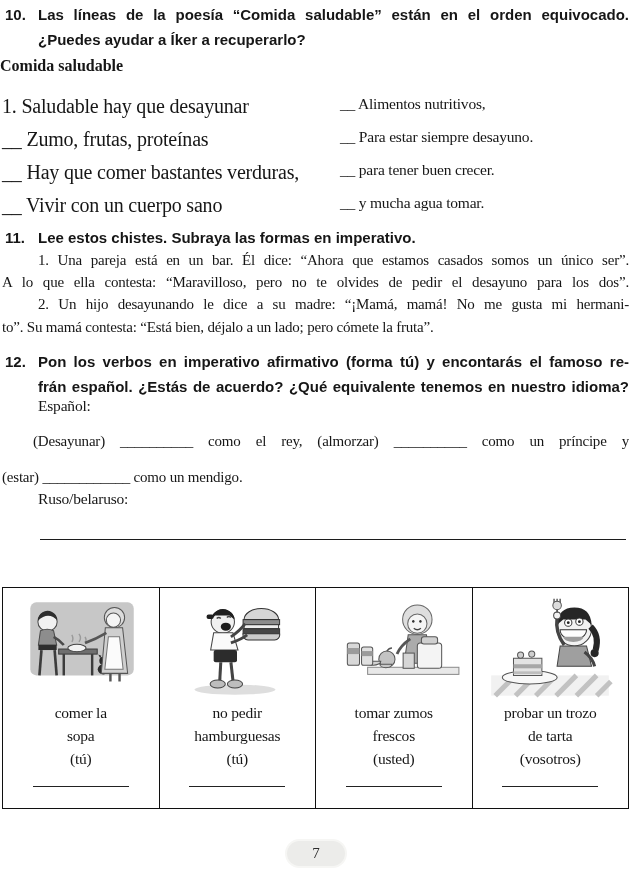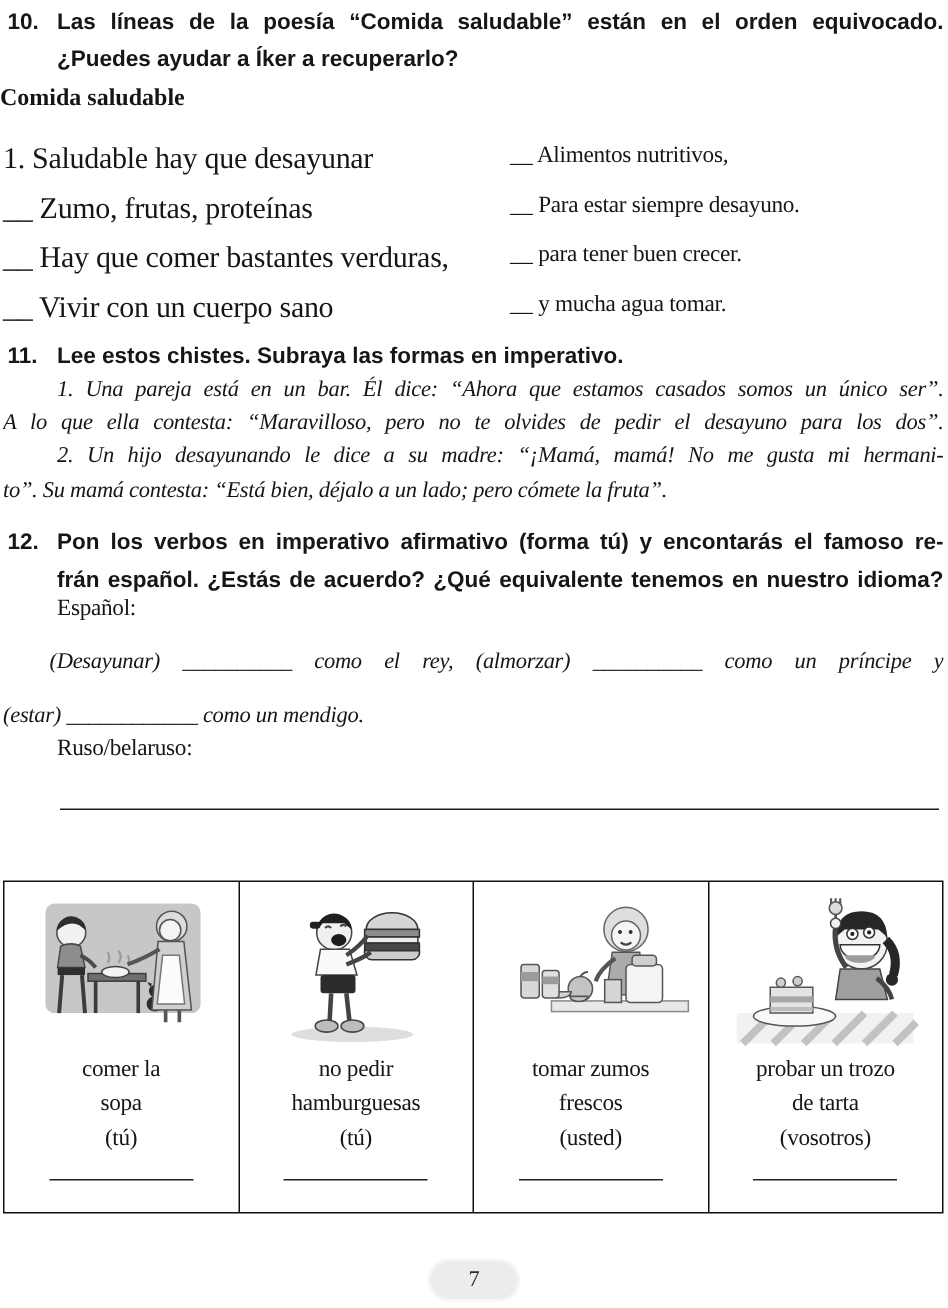--- a/index.html
+++ b/index.html
@@ -7,21 +7,21 @@
     position:relative; width:632px; height:872px; background:#ffffff;
     font-family:"Liberation Serif", serif; color:#161616; overflow:hidden;
   }
   .sans{font-family:"Liberation Sans", sans-serif; font-weight:bold;}
   .abs{position:absolute; left:2px; right:3px;}
   
   .ex-heading{padding-left:36px; font-size:15px; line-height:24.5px;}
   .ex-num{position:absolute; left:3px; top:0;}
   .jl{text-align:justify; text-align-last:justify;}
   
-  .bodyline{font-size:15px; letter-spacing:-0.2px; line-height:22.2px; height:22.2px; overflow:hidden;font-style:italic;}
+  .bodyline{font-size:15px; letter-spacing:-0.2px; line-height:22.2px; height:22.2px; overflow:hidden;}
   .ind{padding-left:36px;}
   
   .poem-title{position:absolute; left:0; right:0; font-weight:bold; font-size:16px;}
   .poem-row{position:relative; height:33px;}
   .poem-left{position:absolute; left:0; top:3px; font-size:20px; letter-spacing:-0.2px; white-space:nowrap;}
   .poem-right{position:absolute; left:338px; top:3px; font-size:15.5px; letter-spacing:-0.2px; white-space:nowrap;}
   .label-line{position:absolute; font-size:15.5px; letter-spacing:-0.2px;}
   .answer-rule{position:absolute; border-bottom:1.5px solid #1c1c1c; height:0;}
   
   .cards{position:absolute; top:587px; left:2px; width:627px; height:222px;

